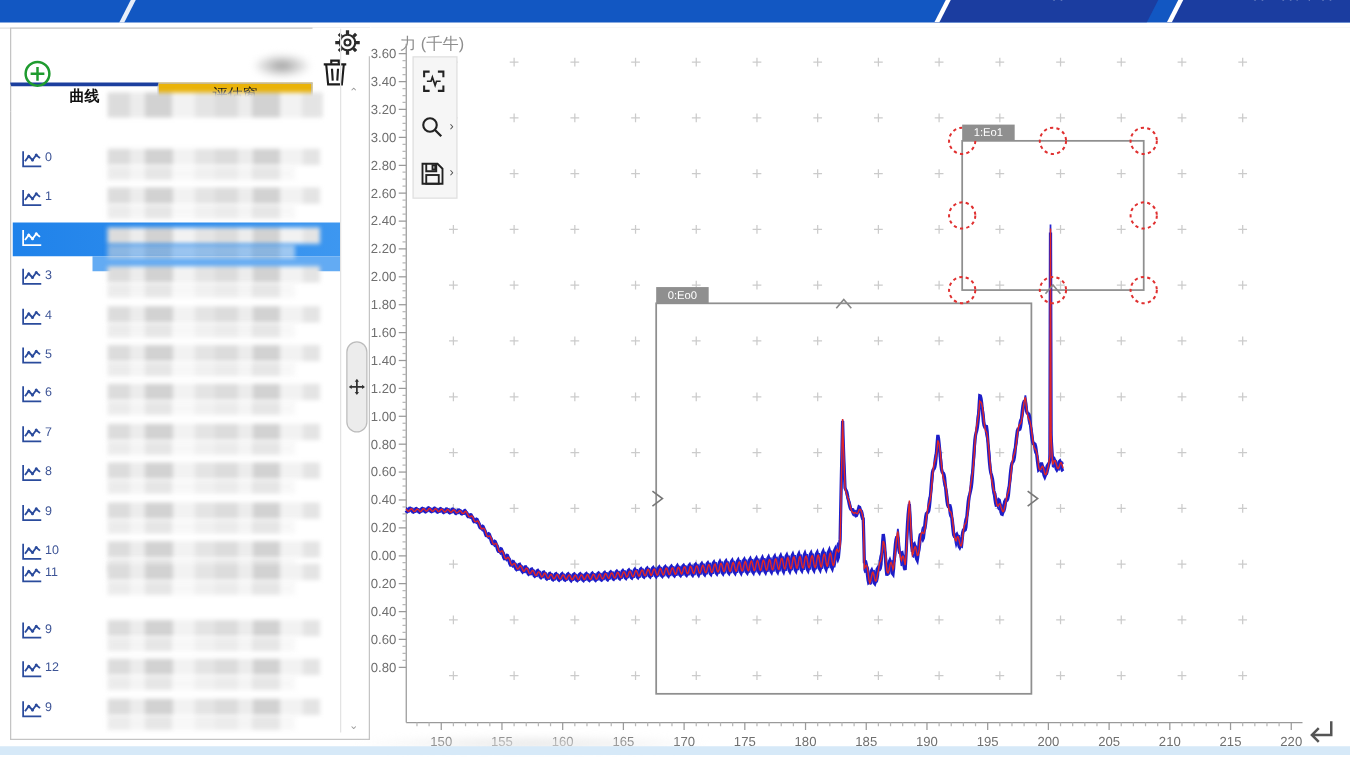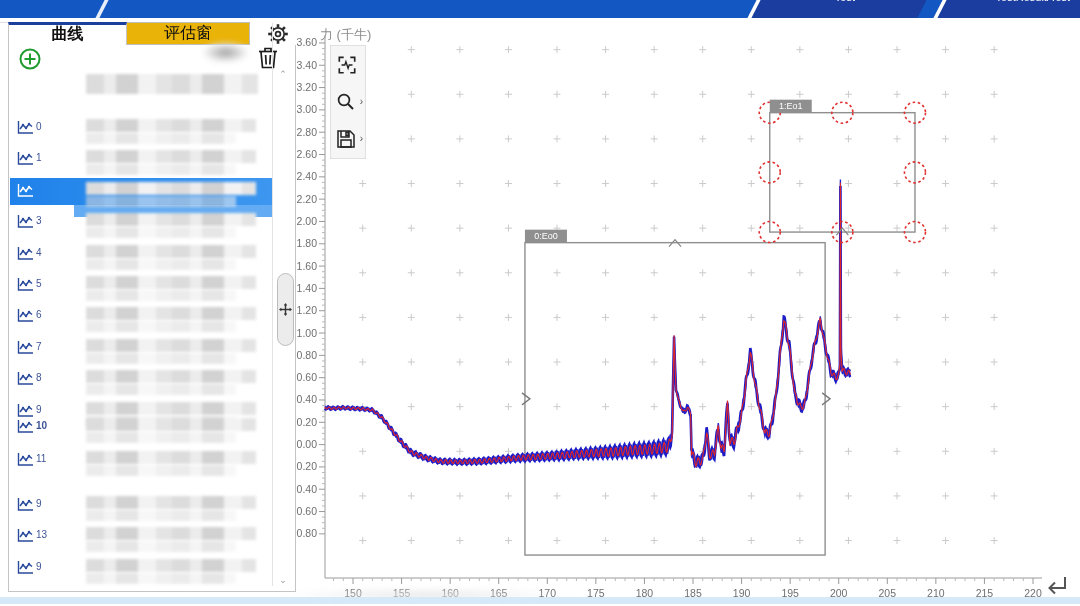--- a/index.html
+++ b/index.html
@@ -9,21 +9,21 @@
   
   .topbar{position:absolute;left:0;top:0;width:1080px;height:18px;background:#1257c2;overflow:hidden;}
   .topbar .slash{position:absolute;top:-4px;width:4px;height:26px;background:rgba(255,255,255,.9);transform:skewX(-27deg);}
   .topbar .seg-dark{position:absolute;top:0;height:18px;background:#1b3da0;border-left:4px solid #fff;transform:skewX(-27deg);}
   .topbar .seg-label{position:absolute;top:-8px;width:100%;text-align:center;color:#fff;font-size:11px;line-height:11px;transform:skewX(27deg);white-space:nowrap;}
   .hairline{position:absolute;left:0;top:22px;width:1080px;height:1px;background:#e2e2e2;}
 
   
   .sidebar{position:absolute;left:8px;top:22px;width:288px;height:570px;background:#fff;border:1px solid #c4c4c4;box-sizing:border-box;}
   .tabs{position:absolute;left:-1px;top:-1px;width:289px;height:23px;display:flex;}
-  .tab{box-sizing:border-box;height:23px;font-size:16px;color:#111;display:flex;align-items:flex-end;justify-content:center;cursor:pointer;}
+  .tab{box-sizing:border-box;height:23px;font-size:12px;color:#111;display:flex;align-items:flex-start;justify-content:center;cursor:pointer;margin-top:44px;}
   .tab.active{width:119px;background:#fff;border-top:3px solid #1c3f9e;border-right:1px solid #c4c4c4;border-left:1px solid #c4c4c4;font-weight:bold;}
   .tab.inactive{width:123px;background:#eab308;border:1px solid #bdbdbd;border-left:none;}
   .tab-rest{flex:1;border-bottom:0;background:#fff;position:relative;}
   .gear-btn{position:absolute;right:8px;top:1px;width:22px;height:22px;cursor:pointer;}
   .add-btn{position:absolute;left:9px;top:24px;width:24px;height:24px;cursor:pointer;}
   .trash-btn{position:absolute;left:248px;top:23px;width:22px;height:24px;cursor:pointer;}
   .blur-icon{position:absolute;left:188px;top:20px;width:52px;height:32px;background:
      radial-gradient(closest-side at 55% 30%,#9a9a9a 0%,#c9c9c9 45%,#eee 85%,rgba(255,255,255,0) 100%);
      filter:blur(3px);}
   .redact{background:repeating-linear-gradient(90deg,#dcdcdc 0 18px,#ececec 18px 30px,#d2d2d2 30px 52px,#f2f2f2 52px 70px,#e4e4e4 70px 86px);filter:blur(1.6px);}
@@ -234,21 +234,21 @@
               <path d="M1.5,1 V13 H16" fill="none" stroke="#2a4b9c" stroke-width="1.4"></path>
               <path d="M3,9 L6,5 L9,8 L12,4 L15,6.5" fill="none" stroke="#2a4b9c" stroke-width="1.5"></path>
               <circle cx="6" cy="5" r="1.2" fill="#2a4b9c"></circle>
               <circle cx="9" cy="8" r="1.2" fill="#2a4b9c"></circle>
               <circle cx="12" cy="4" r="1.2" fill="#2a4b9c"></circle>
             </svg></span>
           <span class="num">9</span>
           <div class="bar1 redact"></div>
           <div class="bar2 redact"></div>
         </div>
-        <div class="row" style="top: 322px; font-weight: bold;">
+        <div class="row" style="top: 337px;">
           <span class="icon"><svg width="17" height="15" viewBox="0 0 17 15">
               <path d="M1.5,1 V13 H16" fill="none" stroke="#2a4b9c" stroke-width="1.4"></path>
               <path d="M3,9 L6,5 L9,8 L12,4 L15,6.5" fill="none" stroke="#2a4b9c" stroke-width="1.5"></path>
               <circle cx="6" cy="5" r="1.2" fill="#2a4b9c"></circle>
               <circle cx="9" cy="8" r="1.2" fill="#2a4b9c"></circle>
               <circle cx="12" cy="4" r="1.2" fill="#2a4b9c"></circle>
             </svg></span>
           <span class="num">10</span>
           <div class="bar1 redact"></div>
           <div class="bar2 redact"></div>
@@ -278,21 +278,21 @@
           <div class="bar2 redact"></div>
         </div>
         <div class="row" style="top: 431.2px;">
           <span class="icon"><svg width="17" height="15" viewBox="0 0 17 15">
               <path d="M1.5,1 V13 H16" fill="none" stroke="#2a4b9c" stroke-width="1.4"></path>
               <path d="M3,9 L6,5 L9,8 L12,4 L15,6.5" fill="none" stroke="#2a4b9c" stroke-width="1.5"></path>
               <circle cx="6" cy="5" r="1.2" fill="#2a4b9c"></circle>
               <circle cx="9" cy="8" r="1.2" fill="#2a4b9c"></circle>
               <circle cx="12" cy="4" r="1.2" fill="#2a4b9c"></circle>
             </svg></span>
-          <span class="num">13</span>
+          <span class="num">12</span>
           <div class="bar1 redact"></div>
           <div class="bar2 redact"></div>
         </div>
         <div class="row" style="top: 462.6px;">
           <span class="icon"><svg width="17" height="15" viewBox="0 0 17 15">
               <path d="M1.5,1 V13 H16" fill="none" stroke="#2a4b9c" stroke-width="1.4"></path>
               <path d="M3,9 L6,5 L9,8 L12,4 L15,6.5" fill="none" stroke="#2a4b9c" stroke-width="1.5"></path>
               <circle cx="6" cy="5" r="1.2" fill="#2a4b9c"></circle>
               <circle cx="9" cy="8" r="1.2" fill="#2a4b9c"></circle>
               <circle cx="12" cy="4" r="1.2" fill="#2a4b9c"></circle>

